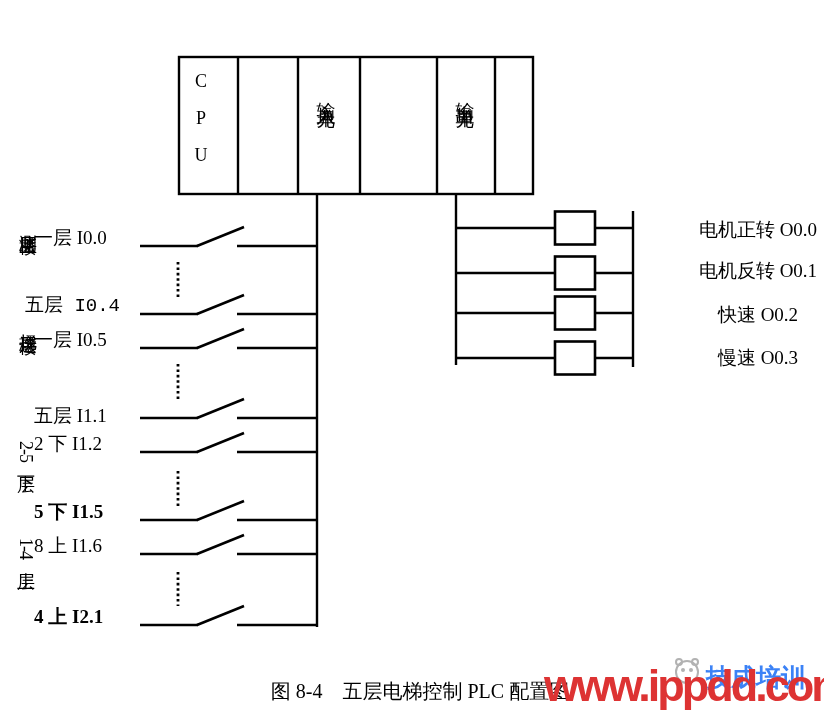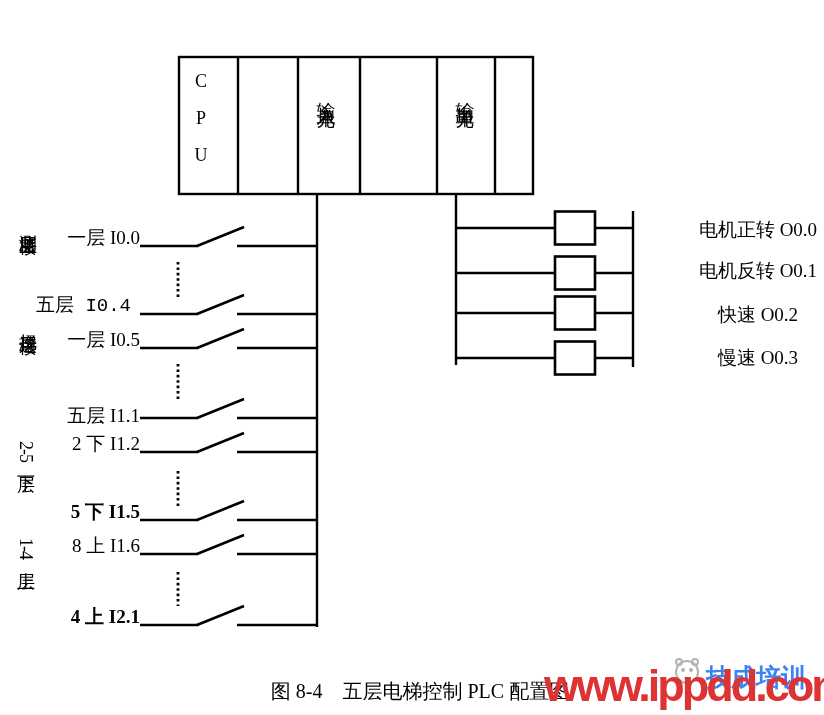--- a/index.html
+++ b/index.html
@@ -20,21 +20,21 @@
     writing-mode:vertical-lr;text-orientation:upright;
     font-size:18px;letter-spacing:17px;line-height:1;
   }
   
   .group-label{
     writing-mode:vertical-rl;text-orientation:mixed;
     font-size:18px;letter-spacing:-1px;line-height:1;
   }
   
   .row-label{
-    width:106px;text-align:right;font-size:19px;height:24px;line-height:24px;
+    width:106px;text-align:left;font-size:19px;height:24px;line-height:24px;
   }
   
   .out-label{
     left:650px;width:216px;text-align:center;font-size:19px;height:24px;line-height:24px;
   }
   .caption{
     left:180px;top:678px;width:480px;text-align:center;font-size:20px;z-index:3;
   }
   .wm-brand{
     left:706px;top:661px;font-size:25px;z-index:4;

